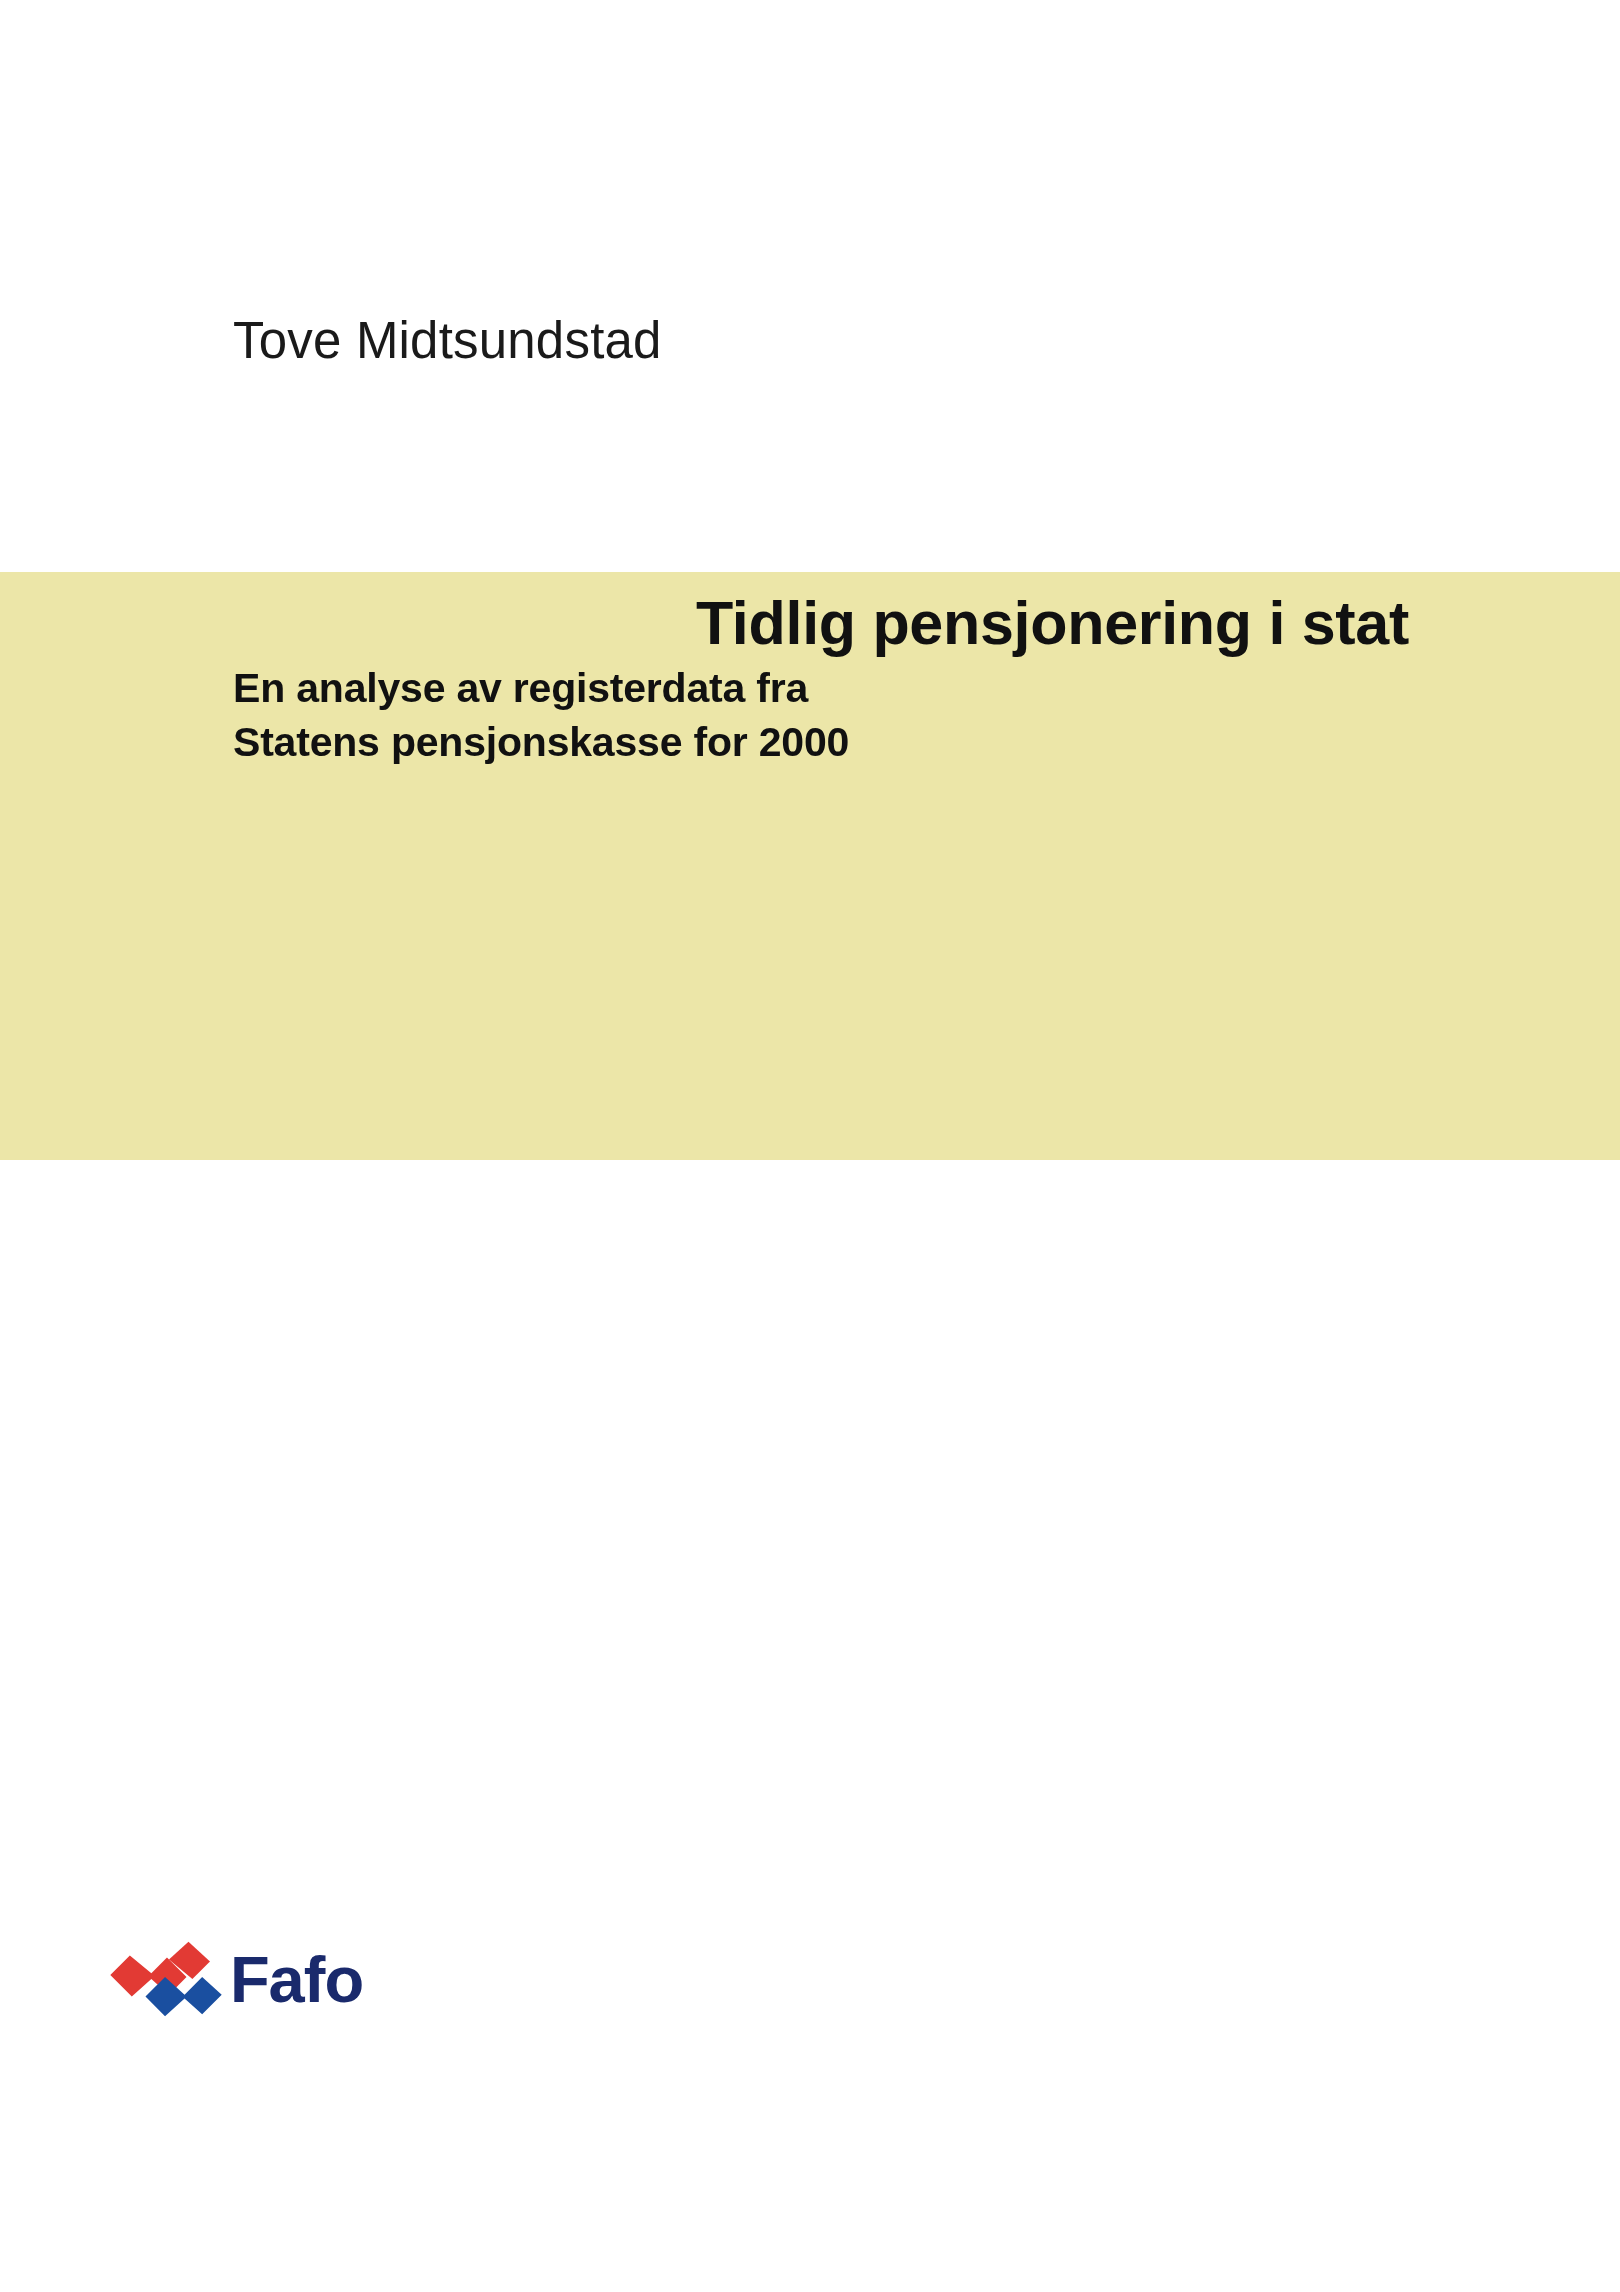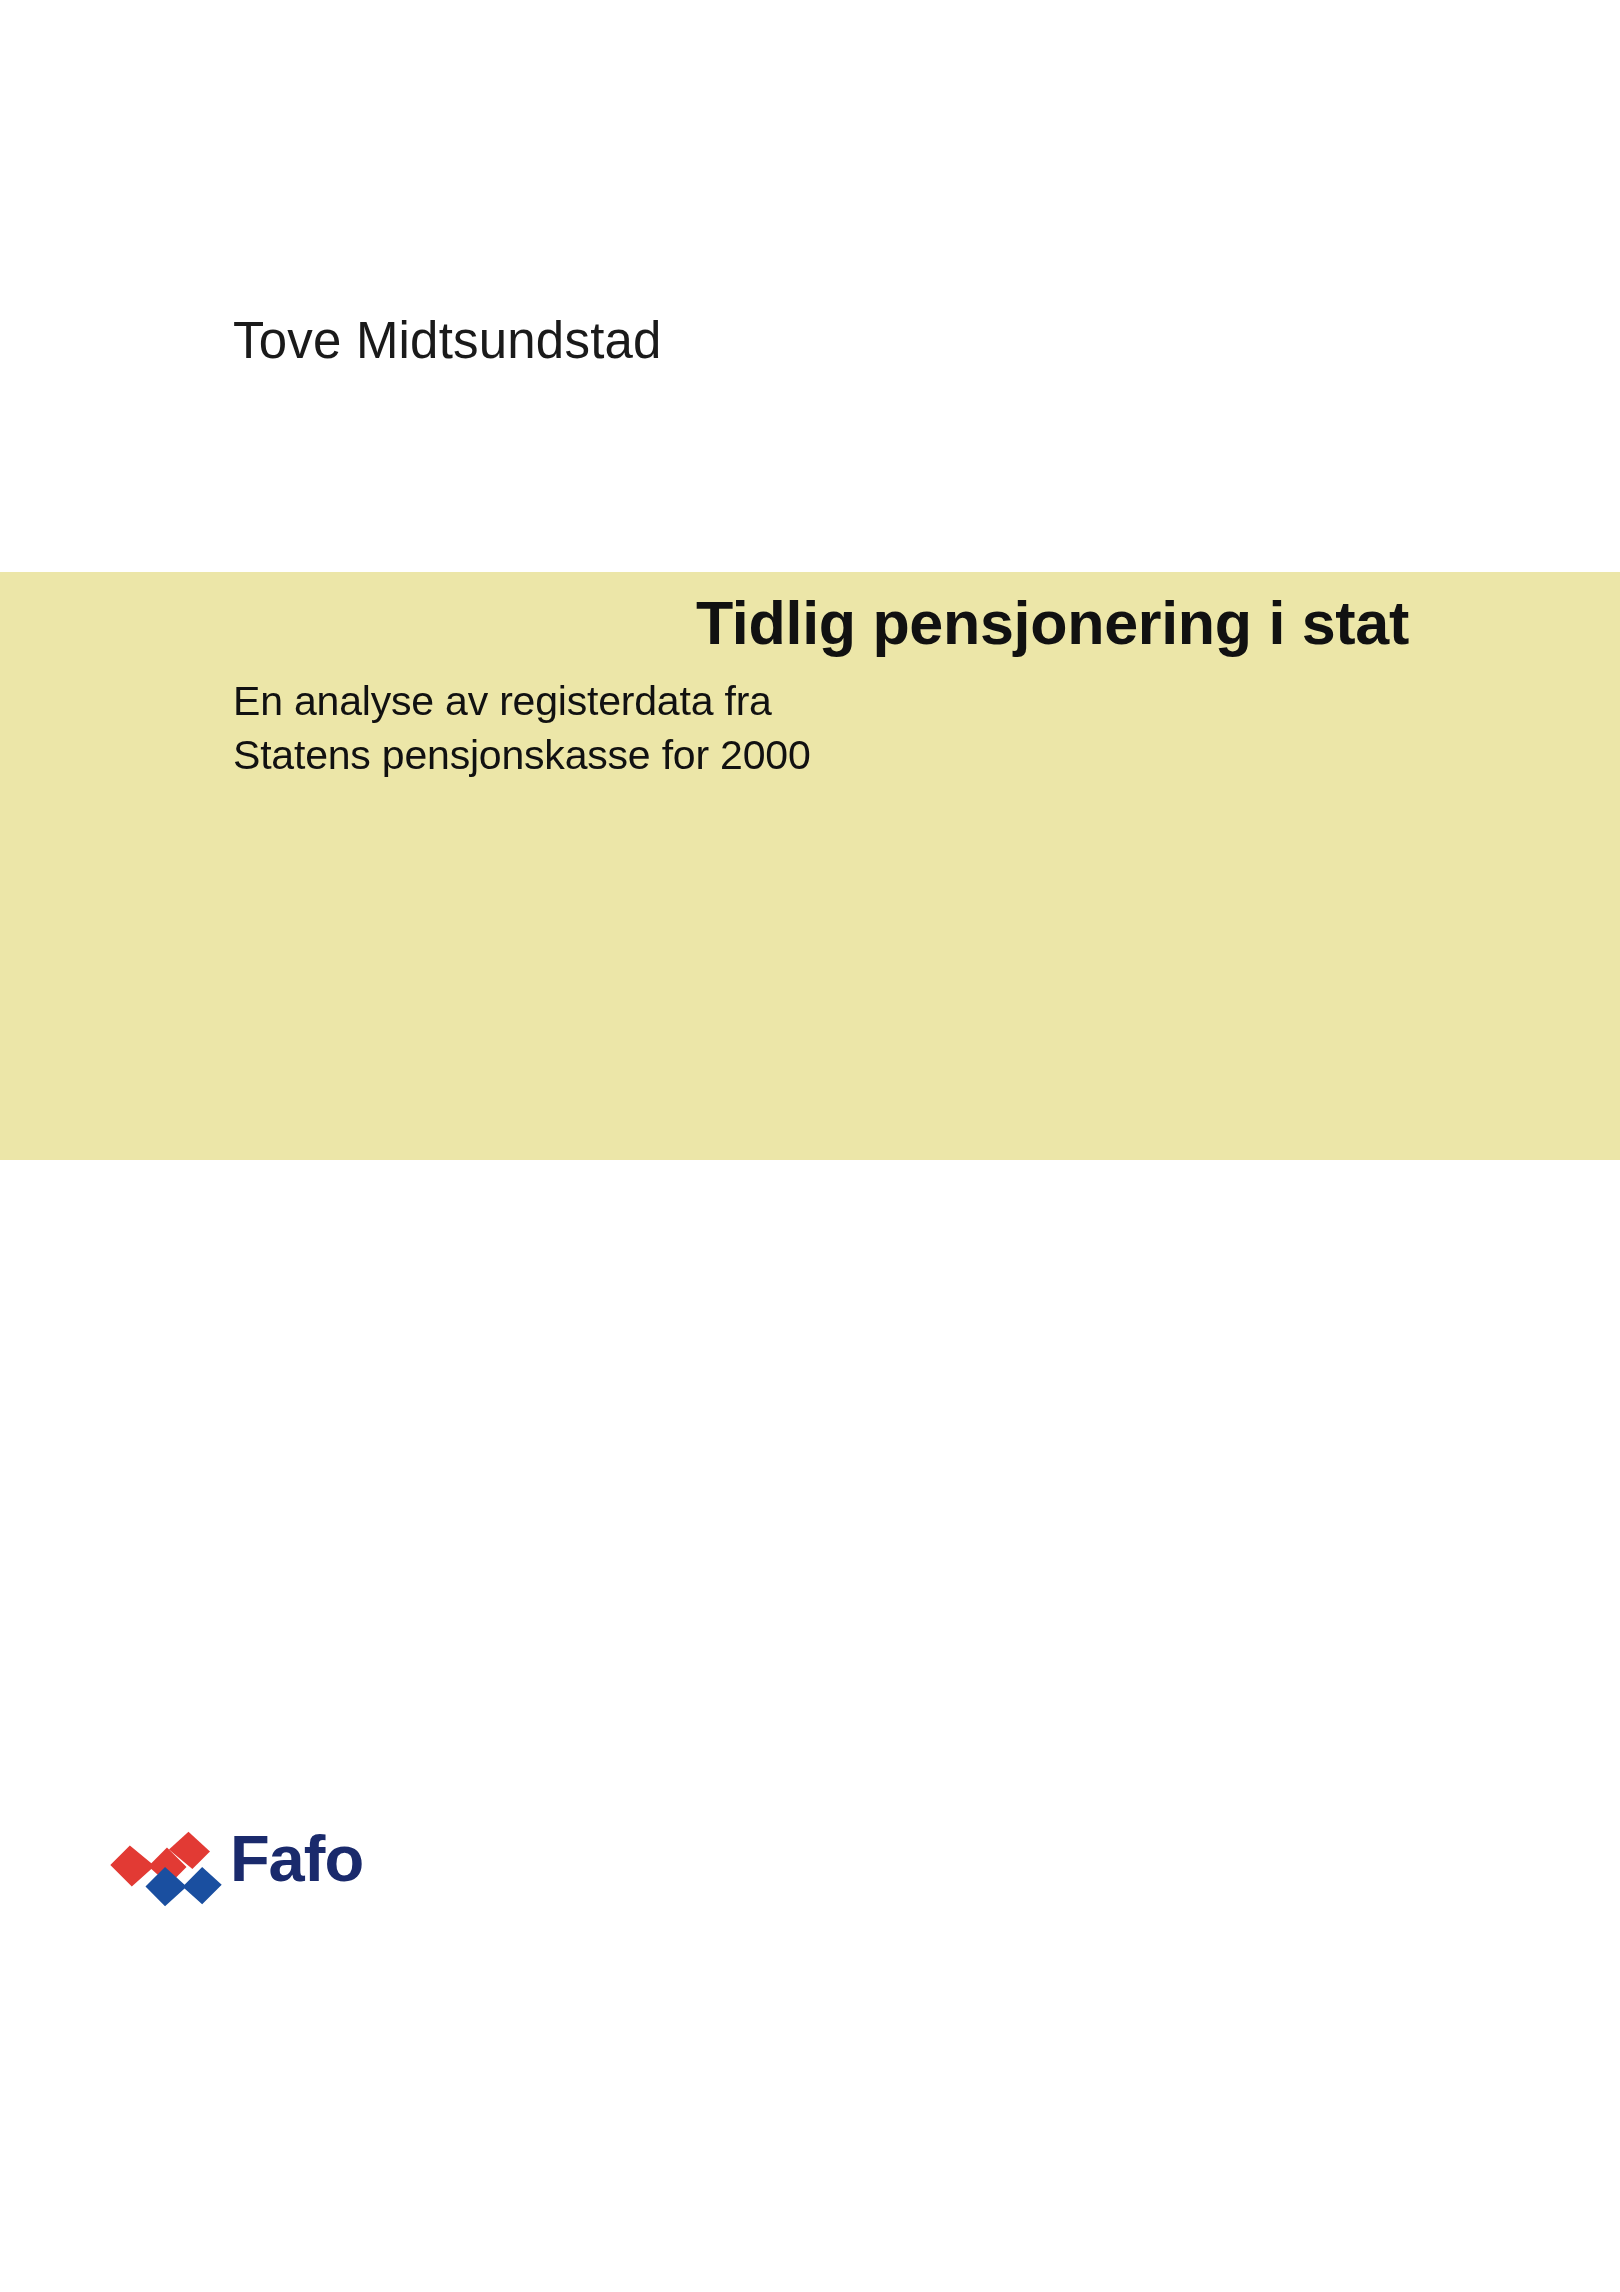--- a/index.html
+++ b/index.html
@@ -49,35 +49,35 @@
   .title-main {
     font-size: 61px;
     font-weight: bold;
     color: #111111;
     line-height: 1.16;
     letter-spacing: -0.3px;
     margin: 0;
     text-align: right;
   }
   .title-sub {
-    margin-top: 15px;
+    margin-top: 2px;
     font-size: 41px;
-    font-weight: normal;
+    font-weight: bold;
     color: #111111;
     line-height: 1.32;
     letter-spacing: -0.2px;
   }
 
   
   .logo-wrap {
     position: absolute;
     left: 108px;
-    top: 1826px;
+    top: 1936px;
     display: flex;
-    align-items: flex-start;
+    align-items: center;
   }
   .logo-mark {
     width: 116px;
     height: 86px;
     display: block;
   }
   .logo-text {
     font-size: 65px;
     font-weight: bold;
     color: #1a2a6c;

